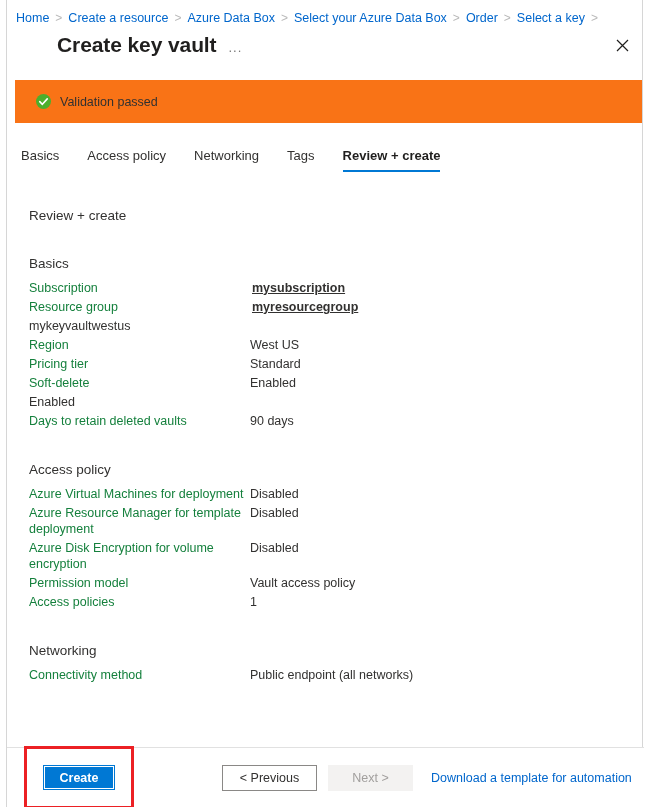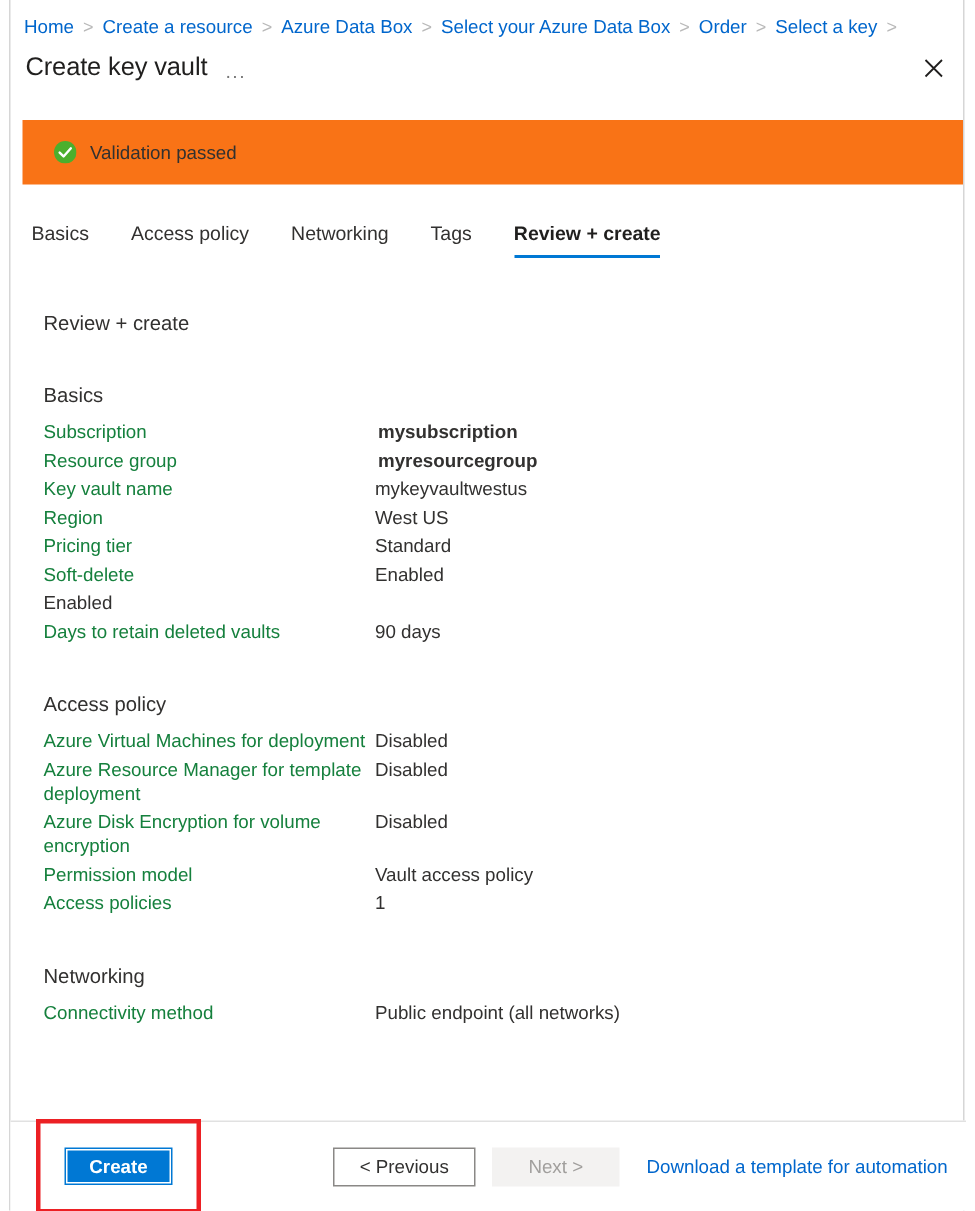--- a/index.html
+++ b/index.html
@@ -52,24 +52,25 @@
   .title-row {
     position: absolute;
     left: 10px;
     top: 28px;
     width: 616px;
     height: 34px;
     display: flex;
     align-items: center;
   }
   .blade-title {
-    font-size: 17px;
-    font-weight: 400;
+    font-size: 21px;
+    font-weight: 700;
     color: #201f1e;
     letter-spacing: -0.1px;
+    margin-left: 40px;
   }
   .ellipsis-btn {
     margin-left: 12px;
     margin-top: 6px;
     font-size: 13px;
     color: #777;
     letter-spacing: 1px;
     cursor: pointer;
     line-height: 8px;
   }
@@ -167,20 +168,21 @@
     width: 221px;
     flex: 0 0 221px;
     color: #15803d;
   }
   .kv-val {
     color: #323130;
   }
   .kv-val.bold {
     font-weight: 700;
     padding-left: 2px;
+    text-decoration: underline;
   }
 
   
   .footer {
     position: absolute;
     left: 0;
     bottom: 0;
     width: 637px;
     height: 59px;
     background: #ffffff;
@@ -303,21 +305,20 @@
         <div class="group-title">Basics</div>
         <div class="kv-row">
           <div class="kv-key">Subscription</div>
           <div class="kv-val bold">mysubscription</div>
         </div>
         <div class="kv-row">
           <div class="kv-key">Resource group</div>
           <div class="kv-val bold">myresourcegroup</div>
         </div>
         <div class="kv-row">
-          <div class="kv-key">Key vault name</div>
           <div class="kv-val">mykeyvaultwestus</div>
         </div>
         <div class="kv-row">
           <div class="kv-key">Region</div>
           <div class="kv-val">West US</div>
         </div>
         <div class="kv-row">
           <div class="kv-key">Pricing tier</div>
           <div class="kv-val">Standard</div>
         </div>

